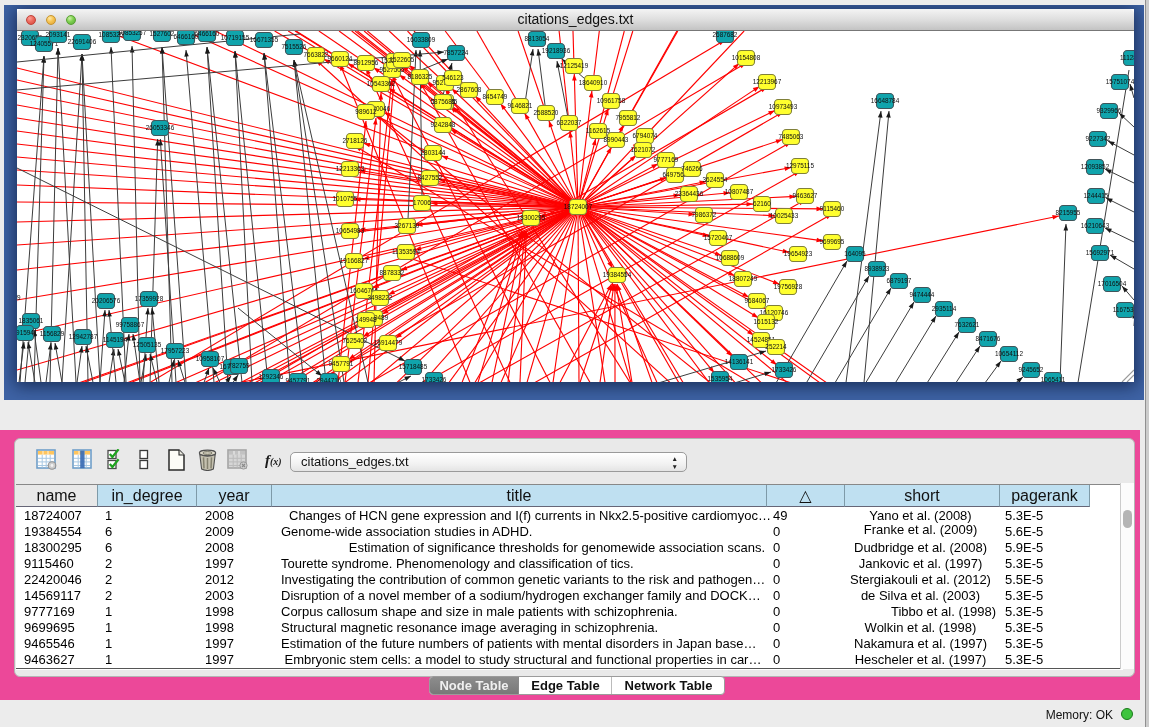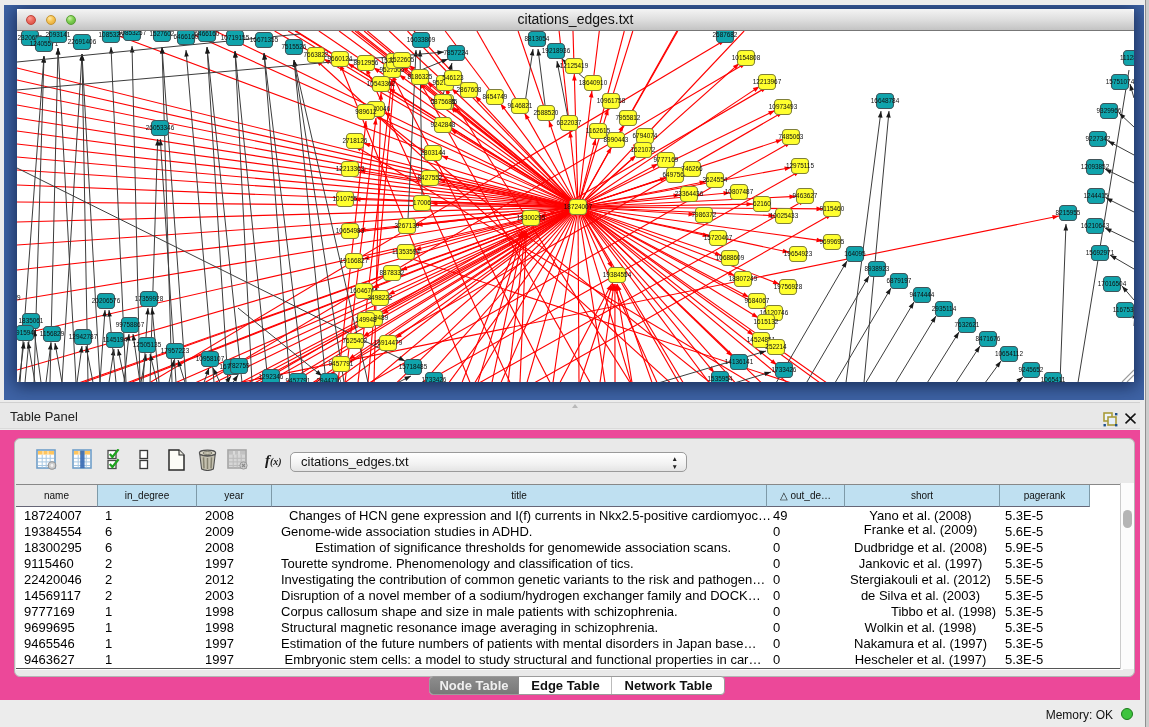--- a/index.html
+++ b/index.html
@@ -17,21 +17,21 @@
 #tph{position:absolute;left:0;top:402px;width:1140px;height:27px;background:#e8e8e8;border-top:1px solid #d0d0d0;border-bottom:1px solid #dadada;font-size:13px;color:#222}
 #tph span{position:absolute;left:10px;top:6px}
 
 #panel{position:absolute;left:0;top:430px;width:1140px;height:270px;background:#ec4899}
 #cont{position:absolute;left:14px;top:8px;width:1121px;height:239px;border:1px solid #b4b4b4;border-radius:6px;background:#e9e9e9}
 #toolbar{position:absolute;left:0;top:0;width:100%;height:43px}
 #combo{position:absolute;left:275px;top:13px;width:397px;height:20px;border:1px solid #9a9a9a;border-radius:5px;background:linear-gradient(#fff,#f2f2f2 60%,#e4e4e4);font-size:13px;color:#111;line-height:18px;padding-left:10px}
 #combo .arr{position:absolute;right:8px;top:2px;font-size:6.5px;color:#222;line-height:7.5px}
 
 #tbl{position:absolute;left:1px;top:45px;width:1107px;height:186px;background:#fff;border-top:1px solid #888}
-.hc{position:absolute;top:0;height:22px;background:#bfe0f1;border-right:1px solid #7e9aa8;border-bottom:1px solid #667;font-size:10px;color:#111;text-align:center;line-height:22px;overflow:hidden}
+.hc{position:absolute;top:0;height:22px;background:#bfe0f1;border-right:1px solid #7e9aa8;border-bottom:1px solid #667;font-size:16px;color:#111;text-align:center;line-height:22px;overflow:hidden}
 .rowc{position:absolute;font-size:13px;color:#000;height:16px;line-height:16px;white-space:nowrap;overflow:hidden}
 #vsb{position:absolute;right:0px;top:44px;width:14px;height:186px;background:#fcfcfc;border-left:1px solid #ccc}
 #vsb .th{position:absolute;left:2px;top:27px;width:9px;height:18px;border-radius:5px;background:#b5b5b5}
 
 #tabs{position:absolute;left:429px;top:246px;width:296px;height:19px;border:1px solid #9b9b9b;border-radius:4px;background:#fff;font-size:13px;font-weight:bold}
 .tab{position:absolute;top:0;height:17px;line-height:17px;text-align:center;color:#111}
 #tab1{left:0;width:89px;background:linear-gradient(#8d8d8d,#787878);color:#f0f0f0;border-radius:3px 0 0 3px;border-right:1px solid #888}
 #tab2{left:90px;width:92px;border-right:1px solid #bbb}
 #tab3{left:183px;width:111px}
 
@@ -801,36 +801,20 @@
             <rect x="767.5" y="339.5" width="17" height="15" rx="3.6" fill="#ffff2e" stroke="#80803a" stroke-width="1.1"></rect>
             <text x="776.0" y="349.3" font-size="6.4" fill="#101010" text-anchor="middle">252214</text>
             <rect x="823.5" y="234.5" width="17" height="15" rx="3.6" fill="#ffff2e" stroke="#80803a" stroke-width="1.1"></rect>
             <text x="832.0" y="244.3" font-size="6.4" fill="#101010" text-anchor="middle">9699695</text>
             <rect x="569.5" y="199.5" width="17" height="15" rx="3.6" fill="#ffff2e" stroke="#80803a" stroke-width="1.1"></rect>
             <text x="578.0" y="209.3" font-size="6.4" fill="#101010" text-anchor="middle">18724007</text>
           </svg>
         </div>
     </div>
   </div>
-  <div id="tph">
-      <svg style="position:absolute;left:567px;top:0" width="16" height="6" viewBox="0 0 16 6">
-        <path d="M8 1 L11 5 L5 5 Z" fill="#b9b9b9"></path>
-      </svg>
-      <span>Table Panel</span>
-      <svg style="position:absolute;left:1103px;top:9px" width="15" height="15" viewBox="0 0 15 15">
-        <rect x="1" y="1" width="8" height="8" fill="#eef4fb" stroke="#a89b3a" stroke-width="1.6"></rect>
-        <rect x="5" y="5" width="8" height="8" fill="#e8f0fa" stroke="#a89b3a" stroke-width="1.6"></rect>
-        <rect x="12" y="1" width="2.4" height="2.4" fill="#1d4f8b"></rect>
-        <rect x="0.5" y="12" width="2.4" height="2.4" fill="#1d4f8b"></rect>
-        <rect x="12" y="12" width="2.4" height="2.4" fill="#1d4f8b"></rect>
-      </svg>
-      <svg style="position:absolute;left:1124px;top:9px" width="13" height="13" viewBox="0 0 13 13">
-        <path d="M2 1 L6.5 5.2 L11 1 L12 2.2 L7.6 6.5 L12 10.8 L11 12 L6.5 7.8 L2 12 L1 10.8 L5.4 6.5 L1 2.2 Z" fill="#111"></path>
-      </svg>
-    </div>
   <div id="panel">
     <div id="cont">
       <div id="toolbar">
           <svg class="icon" style="left:21px" width="21" height="21" viewBox="0 0 21 21">
             <rect x="1" y="1" width="18" height="18" fill="#ffffff" stroke="#6f9ec9" stroke-width="1.6"></rect>
             <rect x="2" y="2" width="16" height="3.6" fill="#ffc55e"></rect>
             <line x1="7" y1="2" x2="7" y2="5.6" stroke="#fff" stroke-width="0.8"></line>
             <line x1="12" y1="2" x2="12" y2="5.6" stroke="#fff" stroke-width="0.8"></line>
             <line x1="2" y1="9.3" x2="18" y2="9.3" stroke="#a9c8e2" stroke-width="1"></line>
             <line x1="2" y1="12.9" x2="18" y2="12.9" stroke="#a9c8e2" stroke-width="1"></line>
@@ -909,21 +893,21 @@
           <div class="rowc" style="left:0px;top:39px;width:80px;padding-left:8px;text-align:left">19384554</div>
           <div class="rowc" style="left:82px;top:39px;width:97px;padding-left:7px;text-align:left">6</div>
           <div class="rowc" style="left:181px;top:39px;width:73px;padding-left:8px;text-align:left">2009</div>
           <div class="rowc" style="left:256px;top:39px;width:493px;padding-left:9px;text-align:left">Genome-wide association studies in ADHD.</div>
           <div class="rowc" style="left:751px;top:39px;width:76px;padding-left:6px;text-align:left">0</div>
           <div class="rowc" style="left:829px;top:37px;width:151px;padding-left:0px;text-align:center">Franke et al. (2009)</div>
           <div class="rowc" style="left:984px;top:39px;width:88px;padding-left:5px;text-align:left">5.6E-5</div>
           <div class="rowc" style="left:0px;top:55px;width:80px;padding-left:8px;text-align:left">18300295</div>
           <div class="rowc" style="left:82px;top:55px;width:97px;padding-left:7px;text-align:left">6</div>
           <div class="rowc" style="left:181px;top:55px;width:73px;padding-left:8px;text-align:left">2008</div>
-          <div class="rowc" style="left:256px;top:55px;width:493px;padding-left:9px;text-align:center">Estimation of significance thresholds for genomewide association scans.</div>
+          <div class="rowc" style="left:256px;top:55px;width:493px;padding-left:9px;text-align:right">Estimation of significance thresholds for genomewide association scans.</div>
           <div class="rowc" style="left:751px;top:55px;width:76px;padding-left:6px;text-align:left">0</div>
           <div class="rowc" style="left:829px;top:55px;width:151px;padding-left:0px;text-align:center">Dudbridge et al. (2008)</div>
           <div class="rowc" style="left:984px;top:55px;width:88px;padding-left:5px;text-align:left">5.9E-5</div>
           <div class="rowc" style="left:0px;top:71px;width:80px;padding-left:8px;text-align:left">9115460</div>
           <div class="rowc" style="left:82px;top:71px;width:97px;padding-left:7px;text-align:left">2</div>
           <div class="rowc" style="left:181px;top:71px;width:73px;padding-left:8px;text-align:left">1997</div>
           <div class="rowc" style="left:256px;top:71px;width:493px;padding-left:9px;text-align:left">Tourette syndrome. Phenomenology and classification of tics.</div>
           <div class="rowc" style="left:751px;top:71px;width:76px;padding-left:6px;text-align:left">0</div>
           <div class="rowc" style="left:829px;top:71px;width:151px;padding-left:0px;text-align:center">Jankovic et al. (1997)</div>
           <div class="rowc" style="left:984px;top:71px;width:88px;padding-left:5px;text-align:left">5.3E-5</div>

